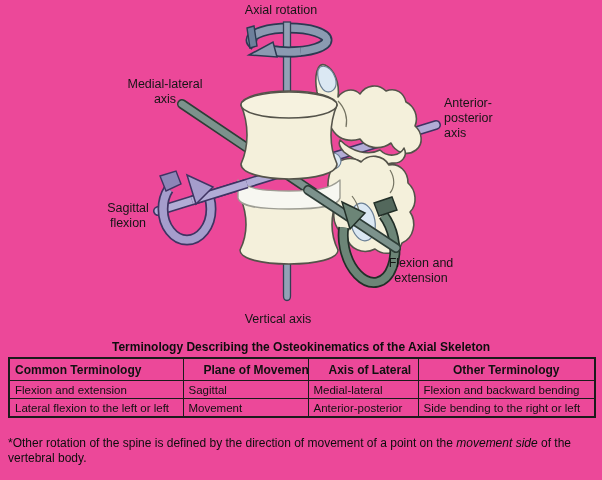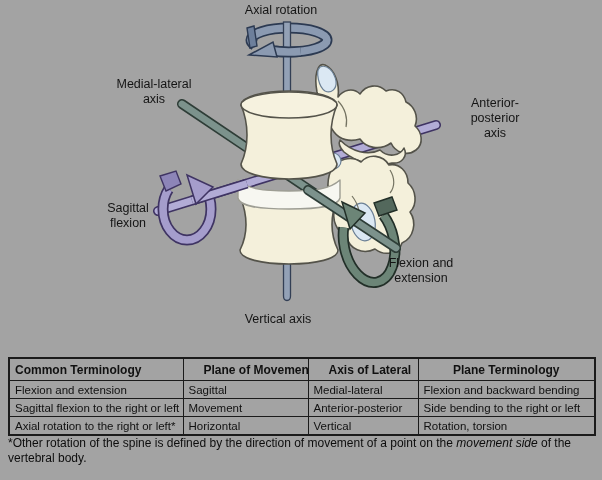--- a/index.html
+++ b/index.html
@@ -1,20 +1,20 @@
 <!DOCTYPE html>
 <html><head>
 <meta charset="utf-8">
 <style>
   html,body{margin:0;padding:0;background:#fff;}
-  .page{position:relative;width:602px;height:480px;background:#a3a3a3;
+  .page{position:relative;width:602px;height:480px;background:#ec4899;
         font-family:"Liberation Sans",sans-serif;color:#111;overflow:hidden;}
   .diagram-svg{position:absolute;left:0;top:0;}
   .lbl{position:absolute;font-size:12.5px;line-height:15px;text-align:center;color:#151515;}
-  .lbl.left{text-align:center;margin-left:20px;}
+  .lbl.left{text-align:left;}
   .tbl-title{position:absolute;left:0;top:340px;width:602px;text-align:center;
              font-weight:bold;font-size:12px;color:#0d0d0d;}
   table.term{position:absolute;left:8px;top:357px;width:586px;border-collapse:collapse;
              table-layout:fixed;border:2px solid #1b1b1b;}
   table.term th,table.term td{border:1.6px solid #1b1b1b;overflow:hidden;white-space:nowrap;}
   table.term th{font-size:12px;font-weight:bold;text-align:center;height:19px;padding:1px 20px;}
   table.term th.first{text-align:left;padding-left:5px;}
   table.term td{font-size:11.5px;text-align:left;height:15px;padding:1px 4px 1px 5px;}
   .footnote{position:absolute;left:8px;top:436px;width:592px;font-size:12px;
             line-height:15px;text-align:left;color:#0d0d0d;}
@@ -113,59 +113,54 @@
       <line x1="308" y1="190" x2="396" y2="248" stroke="#2e3d37" stroke-width="10" stroke-linecap="round"></line>
       <line x1="308" y1="190" x2="396" y2="248" stroke="#7c928c" stroke-width="6.8" stroke-linecap="round"></line>
     </g>
     <g>
       <polygon points="342,202 365,213 350,229" fill="#6c8577" stroke="#222f28" stroke-width="1.5"></polygon>
       <polygon points="374,203 392,197 397,210 379,216" fill="#53685c" stroke="#222f28" stroke-width="1.4"></polygon>
     </g>
   </svg>
 
   <div class="lbl" style="left:231px;top:3px;width:100px;">Axial rotation</div>
-  <div class="lbl" style="left:108px;top:77px;width:92px;">Medial-lateral axis</div>
+  <div class="lbl" style="left:119px;top:77px;width:92px;">Medial-lateral axis</div>
   <div class="lbl left" style="left:444px;top:96px;width:62px;">Anterior-posterior axis</div>
   <div class="lbl" style="left:98px;top:201px;width:60px;">Sagittal flexion</div>
   <div class="lbl" style="left:379px;top:256px;width:84px;">Flexion and extension</div>
   <div class="lbl" style="left:233px;top:312px;width:90px;">Vertical axis</div>
 
+  <div class="tbl-title">Terminology Describing the Osteokinematics of the Axial Skeleton</div>
 
   <table class="term">
     <colgroup>
       <col style="width:174px">
         <col style="width:125px">
         <col style="width:110px">
         <col style="width:177px">
     </colgroup>
     <thead>
       <tr>
         <th class="first">Common Terminology</th>
         <th>Plane of Movement</th>
         <th>Axis of Lateral</th>
-        <th>Plane Terminology</th>
+        <th>Other Terminology</th>
       </tr>
     </thead>
     <tbody>
       <tr>
         <td>Flexion and extension</td>
         <td>Sagittal</td>
         <td>Medial-lateral</td>
         <td>Flexion and backward bending</td>
       </tr>
       <tr>
-        <td>Sagittal flexion to the right or left</td>
+        <td>Lateral flexion to the left or left</td>
         <td>Movement</td>
         <td>Anterior-posterior</td>
         <td>Side bending to the right or left</td>
-      </tr>
-      <tr>
-        <td>Axial rotation to the right or left*</td>
-        <td>Horizontal</td>
-        <td>Vertical</td>
-        <td>Rotation, torsion</td>
       </tr>
     </tbody>
   </table>
 
   <div class="footnote"><span>*Other rotation of the spine is defined by the direction of movement of a point on the </span><span class="it">movement side</span><span> of the vertebral body.</span></div>
 
 </div>
 
 </body></html>

